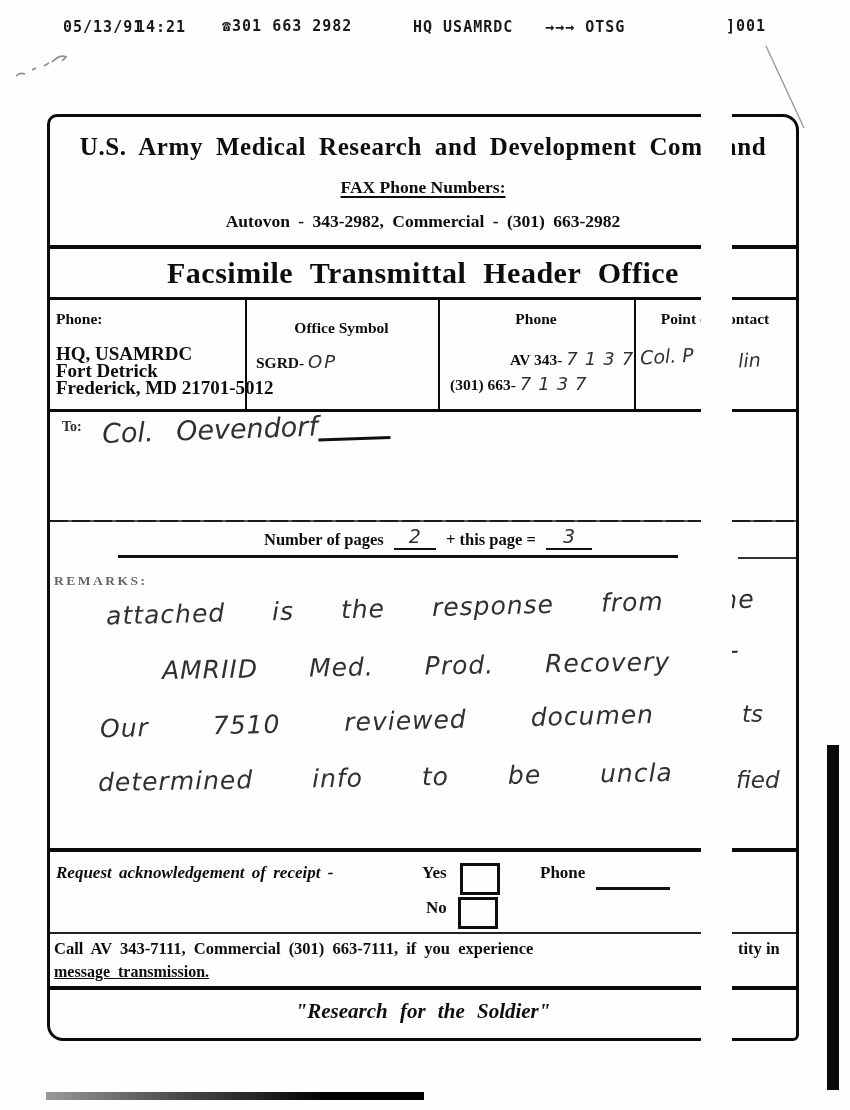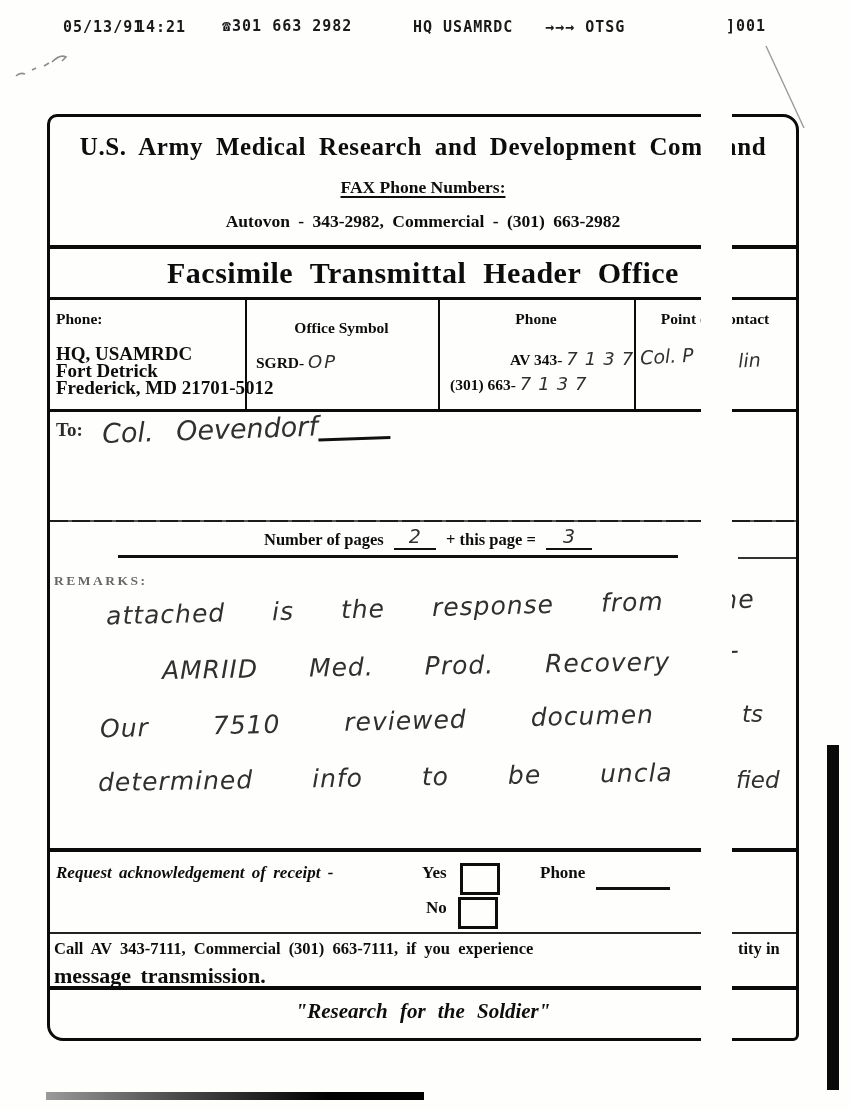--- a/index.html
+++ b/index.html
@@ -88,21 +88,21 @@
     <div class="abs" style="left:400px;top:256px;font-size:15.5px;">
       <span class="serifb">(301) 663-</span>
       <span class="hw" style="font-size:18px;letter-spacing:7px;">7137</span>
     </div>
 
     <div class="abs hw" style="left:590px;top:228px;font-size:19px;transform:rotate(-3deg);">Col. P</div>
     <div class="abs hw" style="left:688px;top:232px;font-size:19px;transform:rotate(-3deg);">lin</div>
 
     <div class="rule" style="top:292px;height:3px;"></div>
 
-    <div class="abs serifb" style="left:6px;top:302px;font-size:19px;color:#2c2c2c;">To:</div>
+    <div class="abs serifb" style="left:12px;top:302px;font-size:14px;color:#2c2c2c;">To:</div>
     <div class="abs hw" style="left:52px;top:296px;font-size:27px;word-spacing:14px;transform:rotate(-2deg);"><span>Col. Oevendorf</span><span class="blank" style="width:72px;height:20px;border-bottom-width:3px;"></span></div>
 
     <div class="rule thin" style="top:403px;height:2px;background:repeating-linear-gradient(90deg,#1c1c1c 0 18px,#555 18px 22px);"></div>
 
     <div class="abs serifb" style="left:214px;top:408px;font-size:16.5px;white-space:nowrap;">
       <span>Number of pages</span>
       <span class="blank" style="width:42px;margin:0 6px;"><span class="hw" style="font-size:19px;font-weight:normal;">2</span></span>
       <span>+ this page =</span>
       <span class="blank" style="width:46px;margin:0 6px;"><span class="hw" style="font-size:19px;font-weight:normal;">3</span></span>
     </div>
@@ -125,21 +125,21 @@
     <div class="cbox" style="left:410px;top:746px;"></div>
     <div class="abs serifb" style="left:490px;top:746px;font-size:17px;">Phone</div>
     <div class="abs" style="left:546px;top:770px;width:74px;height:2.5px;background:#111;"></div>
     <div class="abs serifb" style="left:376px;top:781px;font-size:17px;">No</div>
     <div class="cbox" style="left:408px;top:780px;"></div>
 
     <div class="rule thin" style="top:815px;height:1.5px;"></div>
 
     <div class="abs serifb" style="left:4px;top:822px;font-size:16.5px;word-spacing:4px;white-space:nowrap;">Call AV 343-7111, Commercial (301) 663-7111, if you experience</div>
     <div class="abs serifb" style="left:688px;top:822px;font-size:16.5px;">tity in</div>
-    <div class="abs serifb" style="left:4px;top:846px;font-size:22px;word-spacing:4px;">message transmission.</div>
+    <div class="abs serifb" style="left:4px;top:846px;font-size:16px;word-spacing:4px;text-decoration:underline;">message transmission.</div>
 
     <div class="rule" style="top:869px;height:3.5px;"></div>
 
     <div class="abs center serifb" style="top:882px;font-size:21px;font-style:italic;word-spacing:7px;">"Research for the Soldier"</div>
   </div>
 
   <div id="white-strip"></div>
   <div id="vbar"></div>
   <div id="bottombar"></div>
 

